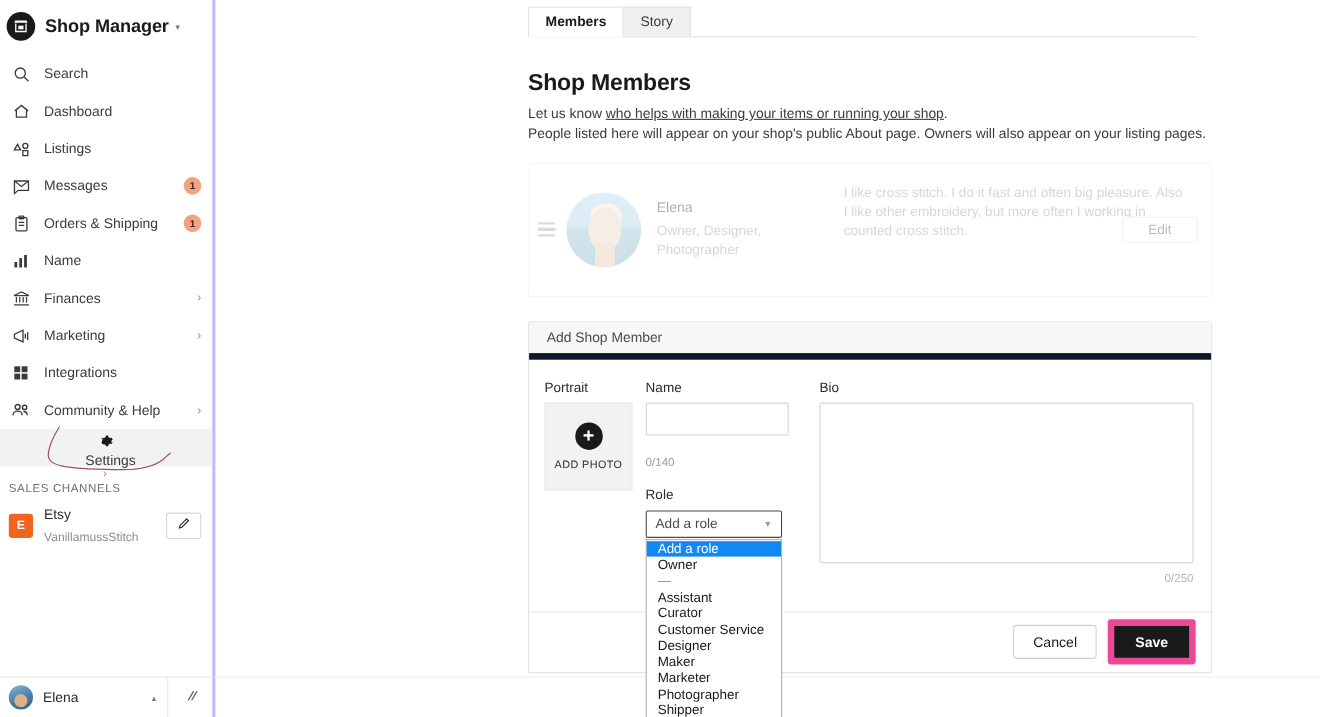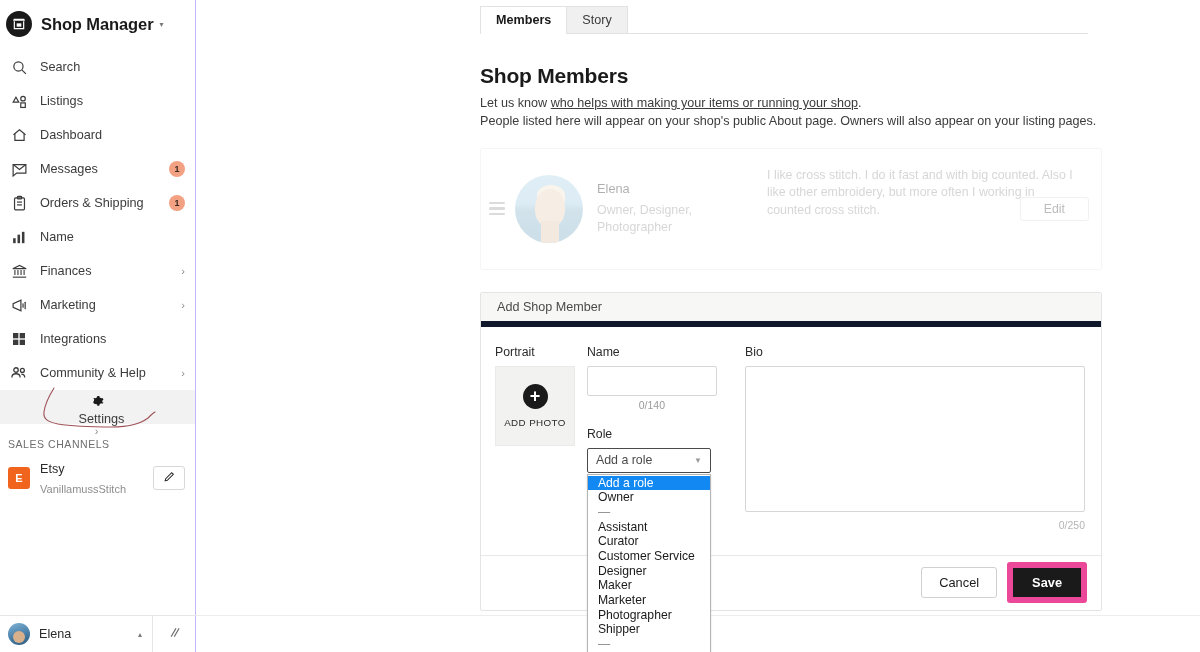--- a/index.html
+++ b/index.html
@@ -11,21 +11,21 @@
     font-family: "Liberation Sans", sans-serif;
     -webkit-font-smoothing: antialiased;
   }
   #app { position: relative; width: 1200px; height: 652px; }
 
   
   #sidebar {
     position: absolute; left: 0; top: 0;
     width: 196px; height: 652px;
     background: #ffffff;
-    border-right: 1px solid #c4b5fd;
+    border-right: 3px solid #c4b5fd;
   }
   .brand {
     display: flex; align-items: center;
     height: 40px; padding-left: 6px; margin-top: 4px;
   }
   .brand-logo {
     width: 26px; height: 26px; border-radius: 50%;
     background: #1a1a1a;
     display: flex; align-items: center; justify-content: center;
     flex: 0 0 auto;
@@ -277,22 +277,22 @@
 
   .col-name { width: 148px; margin-left: 4px; }
   .name-input {
     width: 130px; height: 30px;
     border: 1px solid #d6d6d6; border-radius: 2px;
     background: #fff; padding: 0 7px;
     font-family: "Liberation Sans", sans-serif; font-size: 12.5px; color: #1a1a1a;
     outline: none;
   }
   .counter {
-    width: 130px; text-align: center;
-    margin-top: 3px; font-size: 10.5px; color: #9a9a9a;
+    width: 130px; text-align: left;
+    margin-top: 19px; font-size: 10.5px; color: #9a9a9a;
   }
   .role-label { margin-top: 16px; }
 
   .select-wrap { position: relative; width: 107px; }
   .select-box {
     width: 124px; height: 25px;
     border: 1px solid #4a4a4a; border-radius: 2px;
     background: #fff;
     display: flex; align-items: center;
     padding: 0 8px;
@@ -380,36 +380,36 @@
             <circle cx="10.5" cy="10.5" r="6.5"></circle>
               <line x1="15.3" y1="15.3" x2="21" y2="21"></line>
           </svg>
         </span>
         <span class="nav-label">Search</span>
       </div>
 
       <div class="nav-item">
         <span class="nav-ico">
           <svg width="17" height="17" viewBox="0 0 24 24" fill="none" stroke="#3b3b3b" stroke-width="1.7">
+            <path d="M3.5 11L12 4l8.5 7"></path>
+              <path d="M5.5 10v9h13v-9"></path>
+          </svg>
+        </span>
+        <span class="nav-label">Dashboard</span>
+      </div>
+
+      <div class="nav-item">
+        <span class="nav-ico">
+          <svg width="17" height="17" viewBox="0 0 24 24" fill="none" stroke="#3b3b3b" stroke-width="1.7">
             <path d="M3 13L7 6l4 7z"></path>
               <circle cx="17" cy="8" r="3.2"></circle>
               <rect x="13.8" y="14" width="6.4" height="6.4"></rect>
           </svg>
         </span>
         <span class="nav-label">Listings</span>
-      </div>
-
-      <div class="nav-item">
-        <span class="nav-ico">
-          <svg width="17" height="17" viewBox="0 0 24 24" fill="none" stroke="#3b3b3b" stroke-width="1.7">
-            <path d="M3.5 11L12 4l8.5 7"></path>
-              <path d="M5.5 10v9h13v-9"></path>
-          </svg>
-        </span>
-        <span class="nav-label">Dashboard</span>
       </div>
 
       <div class="nav-item">
         <span class="nav-ico">
           <svg width="17" height="17" viewBox="0 0 24 24" fill="none" stroke="#3b3b3b" stroke-width="1.7">
             <path d="M3 5h18v12H8l-5 4z"></path>
               <path d="M3 5l9 7 9-7"></path>
           </svg>
         </span>
         <span class="nav-label">Messages</span>
@@ -571,21 +571,21 @@
         </div>
         <div class="member-avatar">
           <span class="hair"></span>
           <span class="head"></span>
           <span class="neck"></span>
         </div>
         <div class="member-info">
           <div class="member-name">Elena</div>
           <div class="member-roles">Owner, Designer, Photographer</div>
         </div>
-        <div class="member-bio">I like cross stitch. I do it fast and with big counted. Also I like other embroidery, but more often I working in counted cross stitch.</div>
+        <div class="member-bio">I like cross stitch. I do it fast and often big pleasure. Also I like other embroidery, but more often I working in counted cross stitch.</div>
         <button class="edit-btn">Edit</button>
       </div>
 
       <div class="add-card">
         <div class="add-card-head">Add Shop Member</div>
 
         <div class="add-card-body">
 
           <div class="col-portrait">
             <div class="fld-label">Portrait</div>

